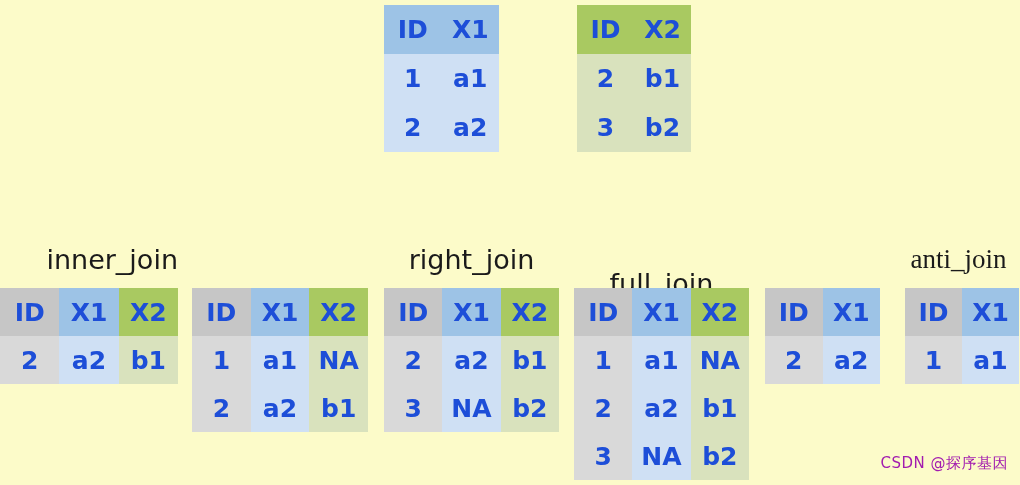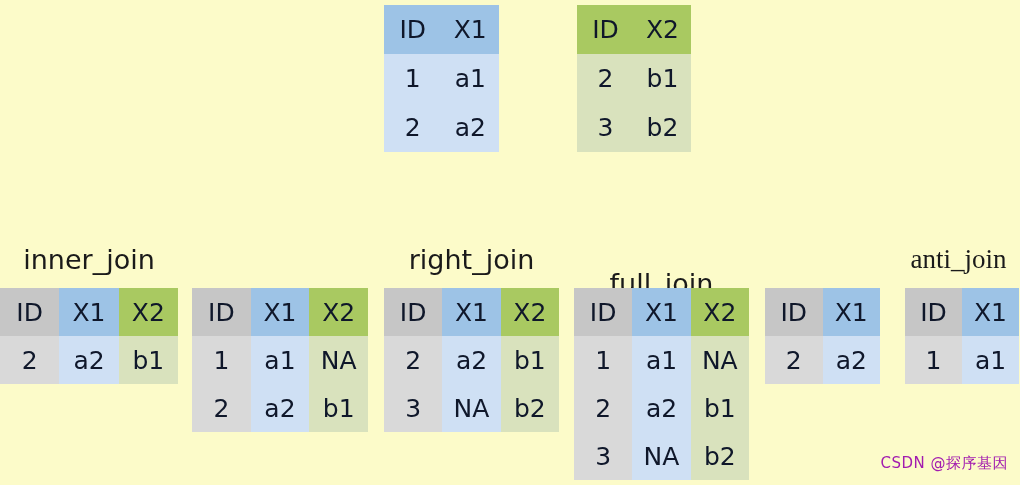--- a/index.html
+++ b/index.html
@@ -25,23 +25,23 @@
     position: absolute;
     border-collapse: collapse;
     table-layout: fixed;
   }
   .tbl td {
     padding: 0;
     margin: 0;
     text-align: center;
     vertical-align: middle;
     font-size: 25px;
-    color: #0f172a;
+    color: #1d4ed8;
     line-height: 1;
-    font-weight: 400;
+    font-weight: 700;
   }
 
   
   .src td { height: 49px; }
   .src .hdr-blue  { background: #9dc3e6; }
   .src .body-blue { background: #cfe0f4; }
   .src .hdr-green  { background: #a9c961; }
   .src .body-green { background: #d9e2bd; }
 
   
@@ -107,21 +107,21 @@
       <td class="body-green">2</td>
       <td class="body-green">b1</td>
     </tr>
     <tr>
       <td class="body-green">3</td>
       <td class="body-green">b2</td>
     </tr>
   </tbody>
     </table>
 
-  <div class="caption" style="left:0px; top:246px; width:178px;">inner_join</div>
+  <div class="caption" style="left:0px; top:246px; width:178px;text-align:right;">inner_join</div>
   <div class="caption" style="left:384px; top:246px; width:175px;text-align:center;">right_join</div>
   <div class="caption" style="left:574px; top:246px; width:175px;margin-top:24px;">full_join</div>
   <div class="caption" style="left:897px; top:246px; width:123px;font-family:Liberation Serif, serif;">anti_join</div>
 
   <table class="tbl join" style="left:0px; top:288px; width:178px;">
     <tbody>
         <tr>
       <td class="c-id-h">ID</td>
       <td class="c-x1-h">X1</td>
       <td class="c-x2-h">X2</td>

